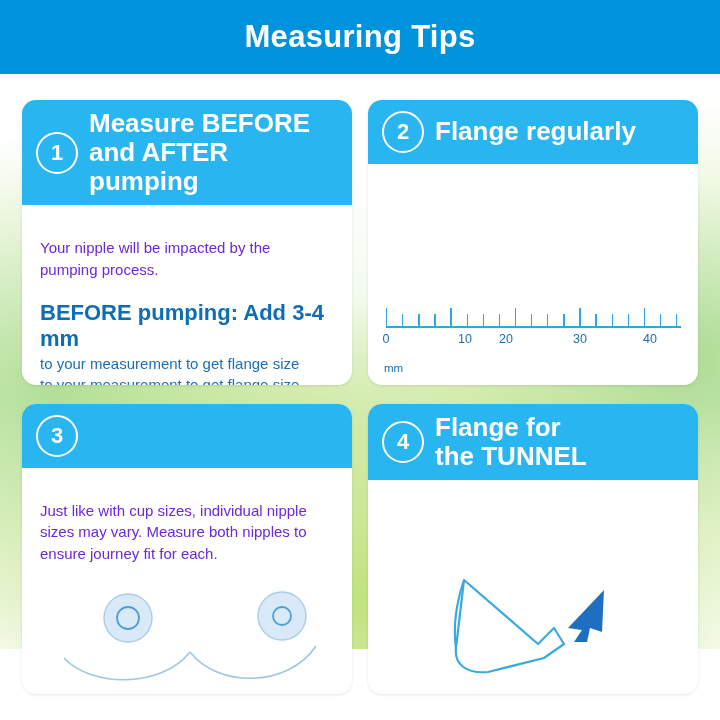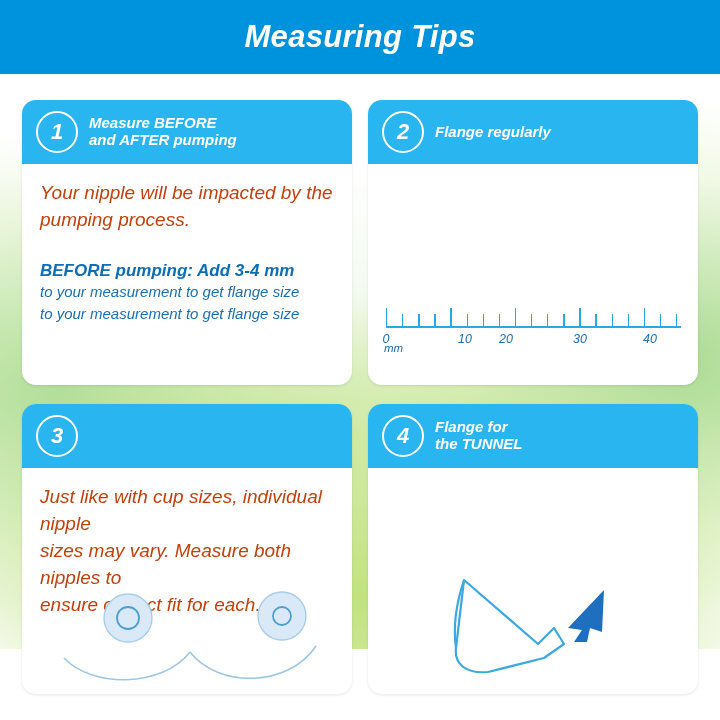--- a/index.html
+++ b/index.html
@@ -15,21 +15,20 @@
   #page {
     position: relative;
     width: 720px;
     height: 649px;
     background:
       radial-gradient(ellipse 620px 420px at 50% 92%, rgba(190,225,120,0.95) 0%, rgba(190,225,120,0.55) 38%, rgba(190,225,120,0.0) 70%),
       radial-gradient(ellipse 420px 320px at 8% 60%, rgba(160,215,130,0.75) 0%, rgba(190,225,140,0.25) 55%, rgba(255,255,255,0) 80%),
       radial-gradient(ellipse 420px 320px at 95% 55%, rgba(150,210,120,0.75) 0%, rgba(200,230,150,0.25) 55%, rgba(255,255,255,0) 80%),
       linear-gradient(180deg, #ffffff 0%, #ffffff 26%, #f4fbf0 45%, #e6f5da 62%, #ffffff 100%);
     box-sizing: border-box;
-    font-style: italic;
   }
   #header {
     position: absolute;
     left: 0; top: 0;
     width: 720px;
     height: 74px;
     background: #0093dd;
     display: flex;
     align-items: center;
     justify-content: center;
@@ -71,40 +70,41 @@
     font-size: 22px;
     font-weight: bold;
     display: flex;
     align-items: center;
     justify-content: center;
     margin-right: 11px;
     line-height: 1;
   }
   .head-title {
     color: #ffffff;
-    font-size: 15px;
+    font-size: 26px;
     font-weight: bold;
     line-height: 1.12;
     white-space: pre-line;
   }
   .card-body {
     padding: 16px 18px 10px 18px;
     box-sizing: border-box;
   }
   .body-text {
-    color: #c2410c;
-    font-size: 19px;
+    color: #6d28d9;
+    font-size: 15px;
     line-height: 1.42;
     white-space: pre-line;
+    margin-top: 16px;
   }
   .emph {
     color: #0d6db5;
-    font-size: 17px;
-    font-weight: bold;
-    margin-top: 27px;
+    font-size: 22px;
+    font-weight: bold;
+    margin-top: 20px;
     line-height: 1.2;
   }
   .emph-sub {
     color: #1b6fb3;
     font-size: 15px;
     line-height: 1.35;
     margin-top: 1px;
   }
 
   
@@ -133,21 +133,21 @@
   .ruler-label {
     position: absolute;
     top: 26px;
     color: #1b6fb3;
     font-size: 12.5px;
     transform: translateX(-50%);
   }
   #mm-label {
     position: absolute;
     left: -2px;
-    top: 36px;
+    top: 56px;
     color: #1b6fb3;
     font-size: 11.5px;
   }
 
   
   #breasts {
     position: absolute;
     left: 0;
     top: 168px;
     width: 330px;
@@ -226,21 +226,21 @@
     </div>
   </div>
 
   <div class="card" id="card3">
     <div class="card-head">
       <div class="badge">3</div>
     </div>
     <div class="card-body">
       <div class="body-text">Just like with cup sizes, individual nipple
 sizes may vary. Measure both nipples to
-ensure correct fit for each.</div>
+ensure journey fit for each.</div>
     </div>
     <div id="breasts">
       <svg width="330" height="122" viewBox="0 0 330 122">
         <path d="M42 86 C 70 116, 140 116, 168 80" fill="none" stroke="#9ec7e4" stroke-width="1.6"></path>
         <path d="M168 80 C 196 116, 266 116, 294 74" fill="none" stroke="#9ec7e4" stroke-width="1.6"></path>
         <circle cx="106" cy="46" r="24" fill="#d9e9f7" stroke="#a9cde8" stroke-width="1.4"></circle>
         <circle cx="106" cy="46" r="11" fill="#d9e9f7" stroke="#4e9fd0" stroke-width="1.8"></circle>
         <circle cx="260" cy="44" r="24" fill="#d9e9f7" stroke="#a9cde8" stroke-width="1.4"></circle>
         <circle cx="260" cy="44" r="9" fill="#d9e9f7" stroke="#4e9fd0" stroke-width="1.8"></circle>
       </svg>

